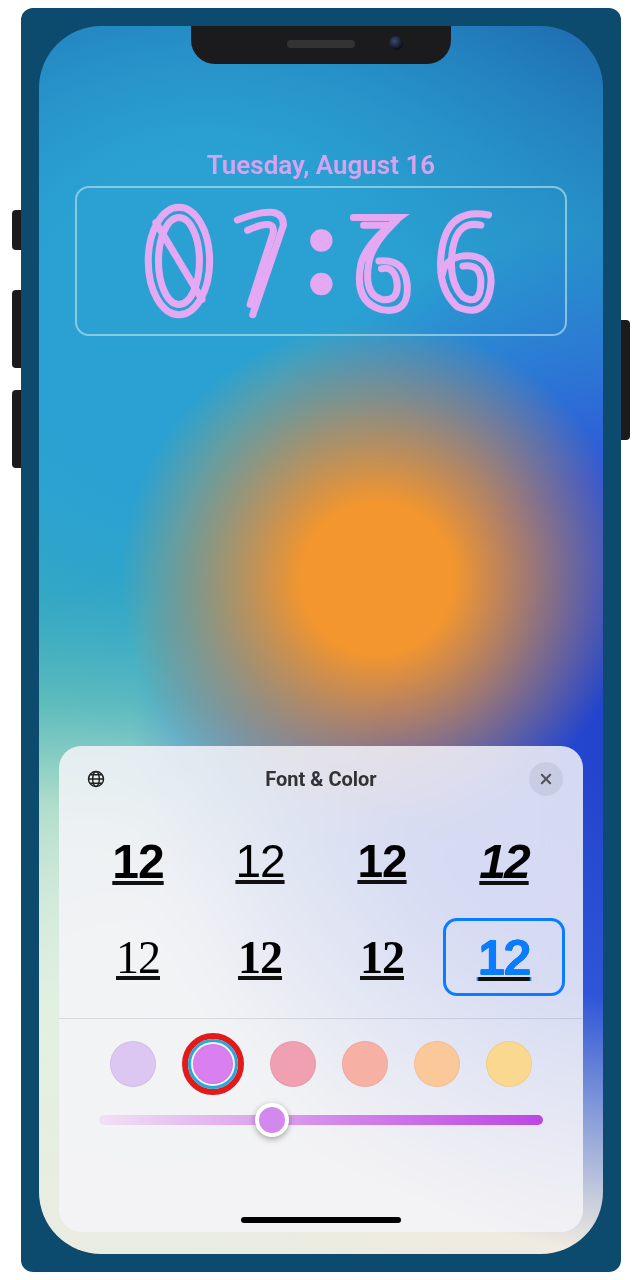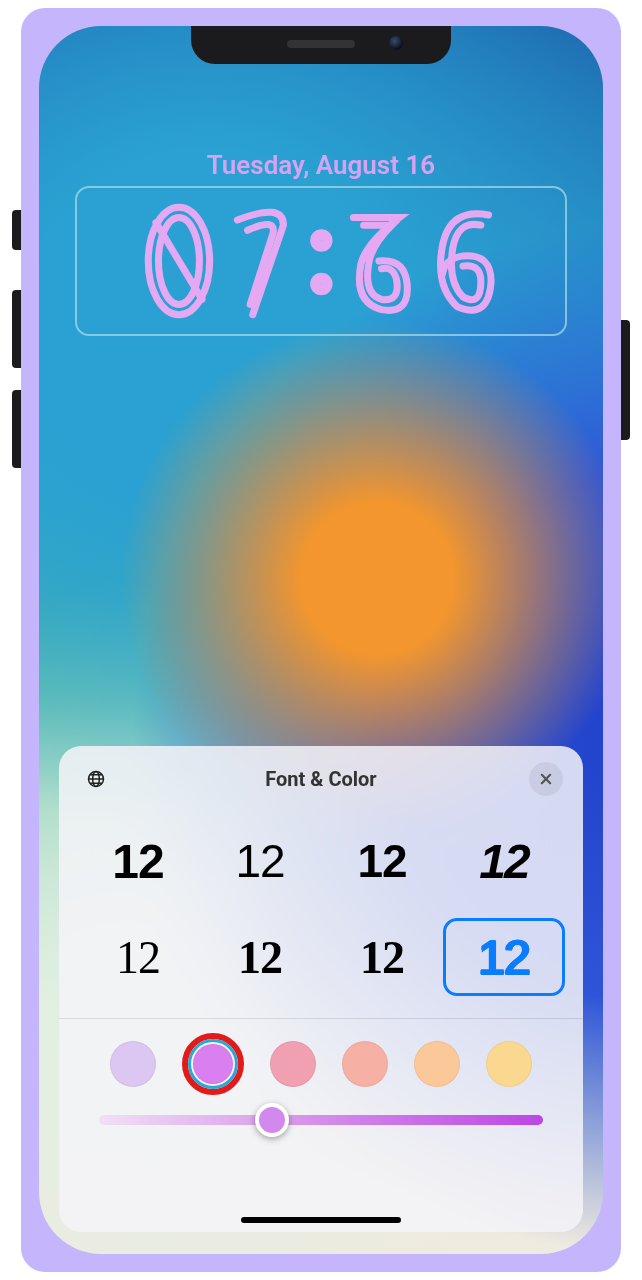--- a/index.html
+++ b/index.html
@@ -1,20 +1,20 @@
 <!DOCTYPE html>
 <html><head>
 <meta charset="utf-8">
 <style>
   * { box-sizing: border-box; margin: 0; padding: 0; }
   html, body { width: 642px; height: 1280px; background: #fff; font-family: -apple-system, BlinkMacSystemFont, "Segoe UI", Roboto, sans-serif; }
   .phone-frame {
     position: absolute; left: 21px; top: 8px; width: 600px; height: 1264px;
-    background: #c4b5fd;
-    border-radius: 24px;
+    background: #0c4a6e;
+    border-radius: 12px;
     padding: 18px;
   }
   .screen {
     position: relative; width: 100%; height: 100%;
     border-radius: 62px; overflow: hidden;
     background:
       radial-gradient(circle at 60% 45%, #f3962d 0%, #f3962d 10%, rgba(243,150,45,0) 34%),
       radial-gradient(circle at 108% 58%, #2040ca 0%, #2e55d7 28%, rgba(46,85,215,0) 55%),
       radial-gradient(circle at 30% 25%, #2aa1d2 0%, #2aa1d2 18%, rgba(42,161,210,0) 50%),
       radial-gradient(circle at 20% 78%, #dff0e5 0%, rgba(223,240,229,0) 38%),
@@ -74,20 +74,21 @@
     width: 34px; height: 34px; border-radius: 50%; display:flex; align-items:center; justify-content:center;
     background: rgba(0,0,0,0.06); color: #555;
   }
   .icon-btn.left { background: transparent; color:#222; }
   .icon-btn svg { width: 20px; height: 20px; }
 
   .font-grid {
     display: grid; grid-template-columns: repeat(4, 1fr);
     gap: 18px 0; padding: 18px 18px 22px 18px;
     border-bottom: 1px solid rgba(0,0,0,0.1);
+    text-decoration: underline;
   }
   .font-opt {
     height: 78px; border-radius: 14px;
     display:flex; align-items:center; justify-content:center;
     font-size: 48px; font-weight: 700; color:#000; letter-spacing: -1px;
   }
   .font-opt.f1 { font-family: -apple-system, sans-serif; font-weight: 800; }
   .font-opt.f2 { font-family: -apple-system, sans-serif; font-weight: 300; font-size:46px; }
   .font-opt.f3 { font-family: "Arial Black", sans-serif; font-weight: 900; font-size:46px;}
   .font-opt.f4 { font-family: -apple-system, sans-serif; font-style: italic; font-weight:900; letter-spacing:-2px;}

